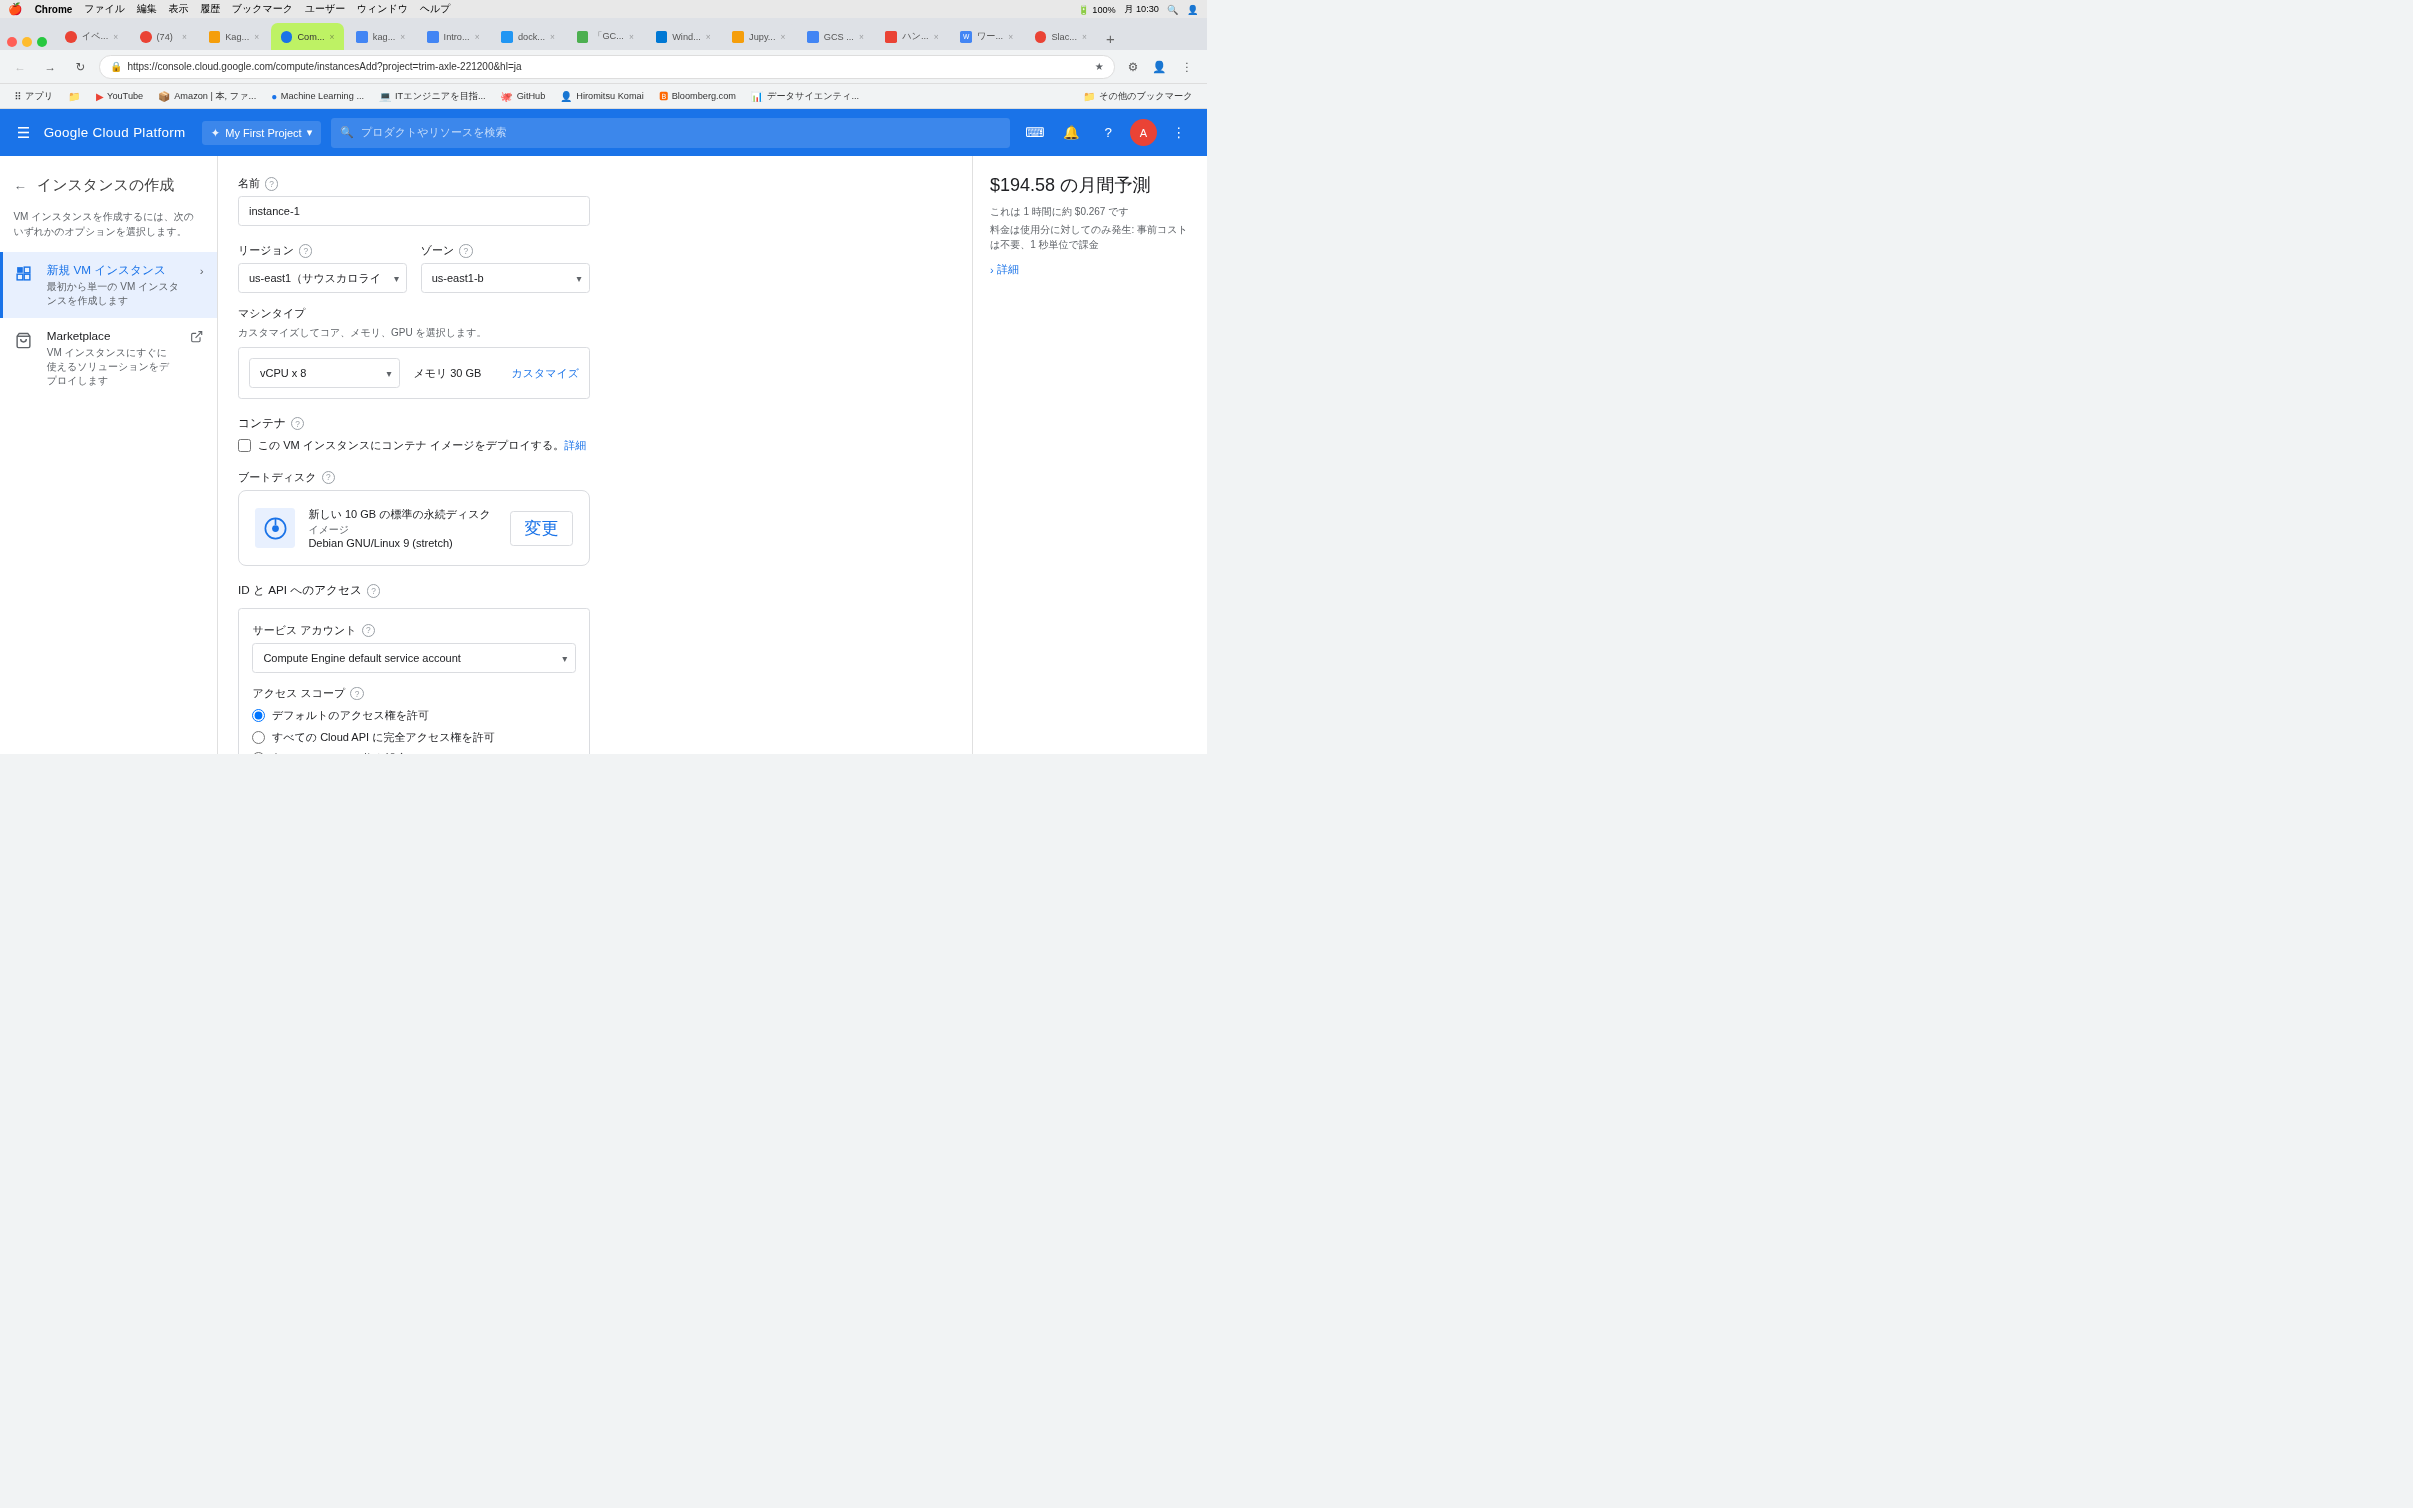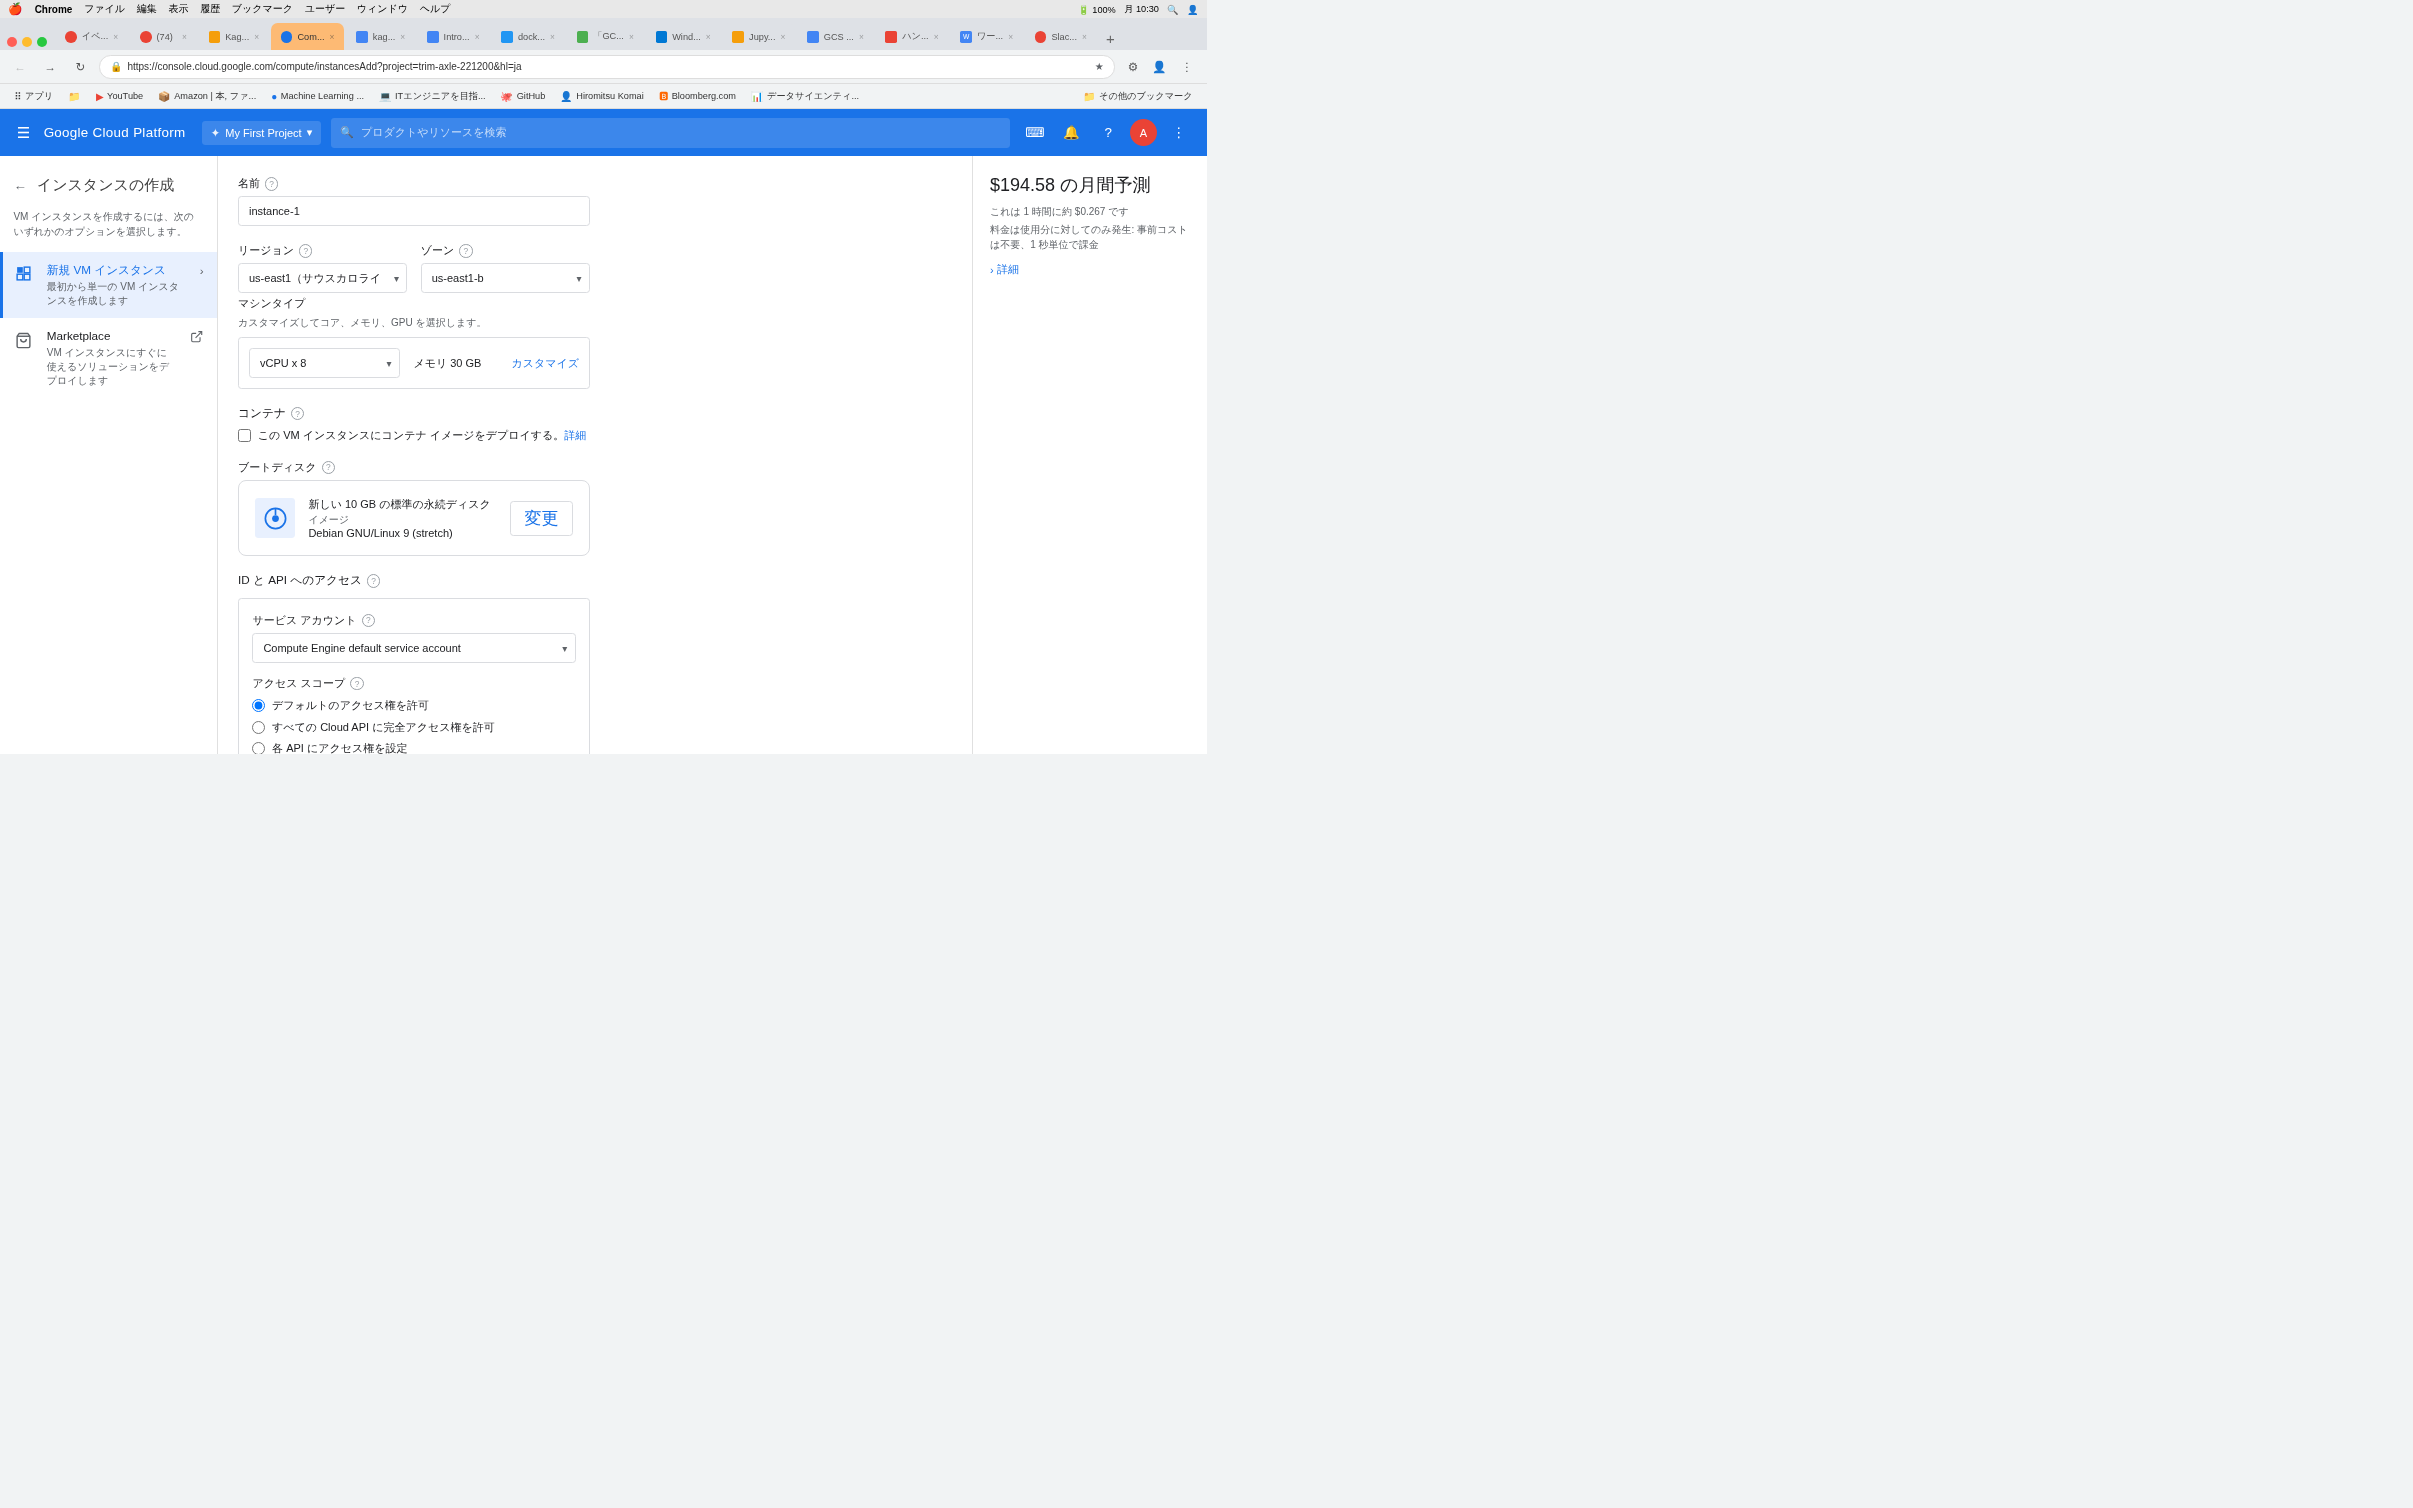--- a/index.html
+++ b/index.html
@@ -40,21 +40,21 @@
       border-radius: 6.7px 6.7px 0 0;
       background: #dee1e6;
       color: #555;
       min-width: 67px;
       max-width: 117px;
       cursor: pointer;
       white-space: nowrap;
       overflow: hidden;
     }
     .chrome-tab.active {
-      background: #fdba74;
+      background: #bef264;
       color: #333;
     }
     .tab-favicon { width: 11.7px; height: 11.7px; border-radius: 1.7px; flex-shrink: 0; }
     .tab-close { margin-left: auto; opacity: 0.5; font-size: 8.4px; flex-shrink: 0; }
     .tab-new { width: 23.5px; height: 23.5px; display: flex; align-items: center; justify-content: center; font-size: 15px; color: #666; cursor: pointer; }
 
     .chrome-address-bar {
       height: 34px;
       background: #f1f3f4;
       display: flex;
@@ -644,21 +644,21 @@
         </div>
         <div class="select-wrapper">
           <select class="form-select">
             <option>us-east1-b</option>
           </select>
           <span class="select-arrow">▾</span>
         </div>
       </div>
     </div>
 
-    <div class="form-group" style="margin-top:3px;">
+    <div class="form-group" style="margin-top:13px;">
       <div class="form-label">
         <span>マシンタイプ</span>
       </div>
       <div style="font-size:10px;color:#5f6368;margin-bottom:6.7px;">カスタマイズしてコア、メモリ、GPU を選択します。</div>
       <div class="machine-type-row" style="max-width:352px;">
         <div class="machine-select-wrapper select-wrapper">
           <select class="form-select" style="width:151px;">
             <option>vCPU x 8</option>
           </select>
           <span class="select-arrow">▾</span>

